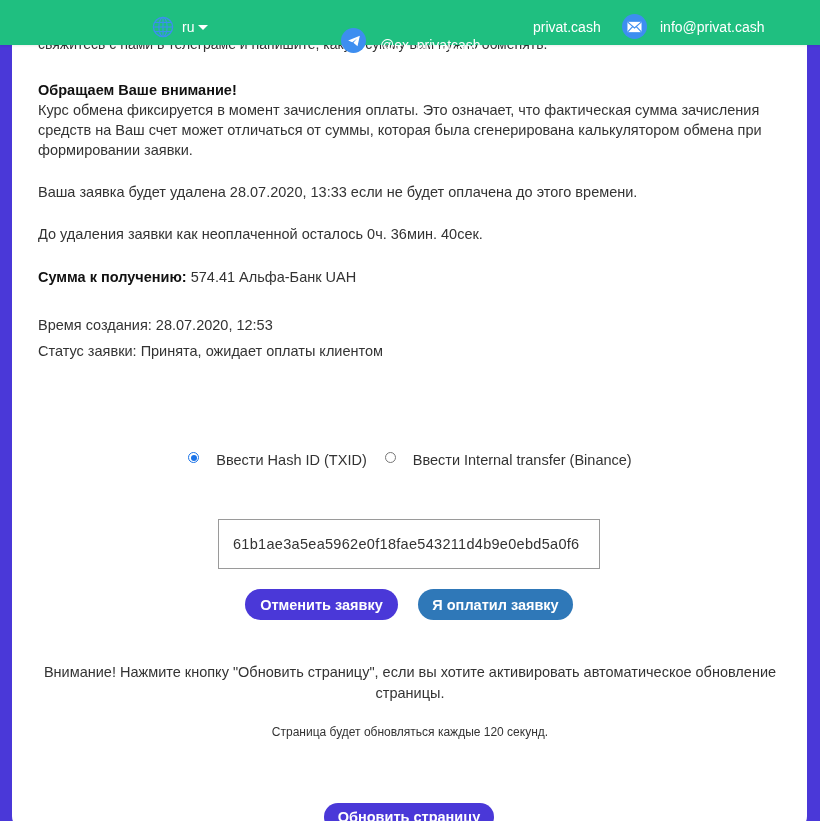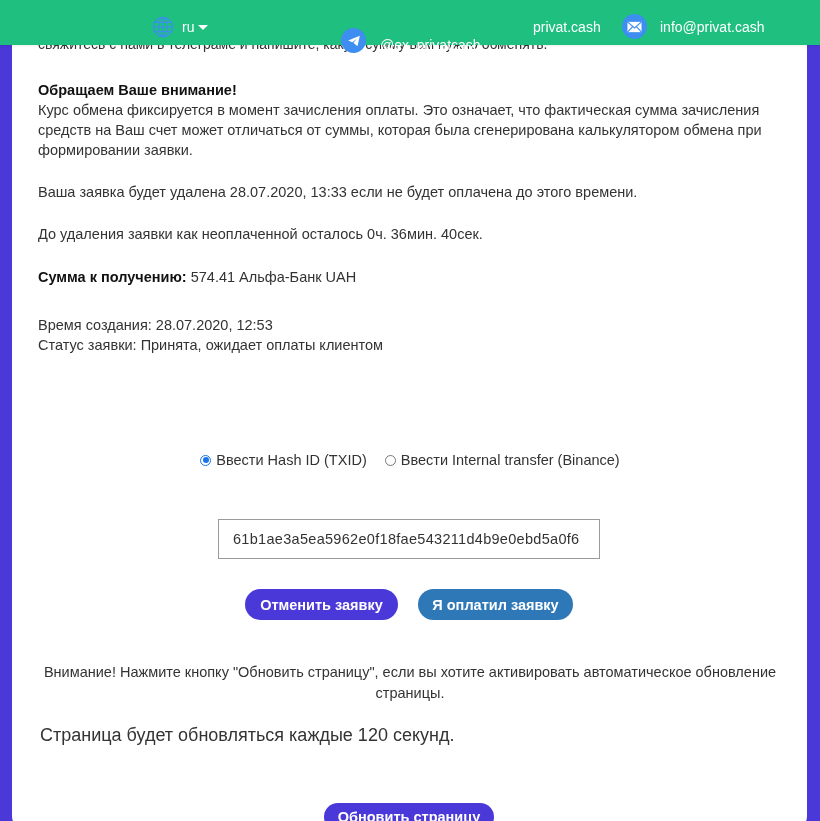--- a/index.html
+++ b/index.html
@@ -27,36 +27,36 @@
     .site { left:533px; }
     .mail { left:622px; }
 
     .cut-text { position:absolute; left:38px; top:36px; font-size:14px; color:#333; white-space:nowrap; }
     .content { position:absolute; left:38px; top:80px; width:730px; font-size:14.5px; line-height:20px; color:#333; }
     .content p { margin:0; }
     .b { font-weight:bold; color:#111; }
     .red { color:#f04848; }
 
     .radios { position:absolute; left:0; top:452px; width:820px; display:flex; justify-content:center; font-size:14.5px; color:#333; }
-    .radio { display:flex; align-items:center; margin:0 9px; cursor:pointer; }
+    .radio { display:flex; align-items:flex-start; margin:0 9px; cursor:pointer;gap:12px; }
     .radio .dot { width:11px; height:11px; border-radius:50%; border:1px solid #777; margin-right:5px; position:relative; box-sizing:border-box; }
     .radio .dot.on { border:1px solid #1a73e8; }
     .radio .dot.on::after { content:""; position:absolute; left:1.5px; top:1.5px; width:6px; height:6px; border-radius:50%; background:#1a73e8; }
 
     .hash-input {
-      position:absolute; left:218px; top:519px; width:382px; height:40px;
+      position:absolute; left:218px; top:519px; width:382px; height:50px;
       border:1px solid #9a9a9a; box-sizing:border-box; font-size:14.5px; color:#333;
       padding:0 12px 0 14px; display:flex; align-items:center; overflow:hidden; white-space:nowrap; letter-spacing:0.3px;
       font-family:"Liberation Sans", sans-serif; background:#fff;
     }
     .btn { position:absolute; height:31px; border-radius:16px; color:#fff; font-size:14.5px; font-weight:bold; display:flex; align-items:center; justify-content:center; cursor:pointer; }
     .btn-cancel { left:245px; top:589px; width:153px; background:#4a38d8; }
     .btn-paid { left:418px; top:589px; width:155px; background:#2f78b8; }
     .notice { position:absolute; left:40px; top:662px; width:740px; text-align:center; font-size:14.5px; line-height:21px; color:#333; }
-    .notice2 { position:absolute; left:40px; top:725px; width:740px; text-align:left; font-size:18px; color:#333; }
+    .notice2 { position:absolute; left:40px; top:725px; width:740px; text-align:center; font-size:12px; color:#333; }
     .btn-refresh { left:324px; top:770px; width:170px; height:28px; background:#4a38d8;margin-top:33px; }
   </style>
 </head>
 <body>
 
 <div class="card"></div>
 
 <div class="header">
   <div class="hdr-item lang">
     <svg class="globe" viewBox="0 0 24 24">
@@ -96,21 +96,21 @@
   <p class="b">Обращаем Ваше внимание!</p>
   <p>Курс обмена фиксируется в момент зачисления оплаты. Это означает, что фактическая сумма зачисления средств на Ваш счет может отличаться от суммы, которая была сгенерирована калькулятором обмена при формировании заявки.</p>
   <p style="height:22px"></p>
   <p>Ваша заявка будет удалена 28.07.2020, 13:33 если не будет оплачена до этого времени.</p>
   <p style="height:22px"></p>
   <p>До удаления заявки как неоплаченной осталось 0ч. 36мин. 40сек.</p>
   <p style="height:23px"></p>
   <p><span class="b">Сумма к получению:</span> <span>574.41 Альфа-Банк UAH</span></p>
   <p style="height:22px"></p>
   <p style="margin-top:6px">Время создания: 28.07.2020, 12:53</p>
-  <p style="margin-top:0">Статус заявки: Принята, ожидает оплаты клиентом</p>
+  <p style="margin-top:6px">Статус заявки: Принята, ожидает оплаты клиентом</p>
 </div>
 
 <div class="radios">
   <label class="radio">
     <span class="dot on"></span>
     <span>Ввести Hash ID (TXID)</span>
   </label>
   <label class="radio">
     <span class="dot"></span>
     <span>Ввести Internal transfer (Binance)</span>

